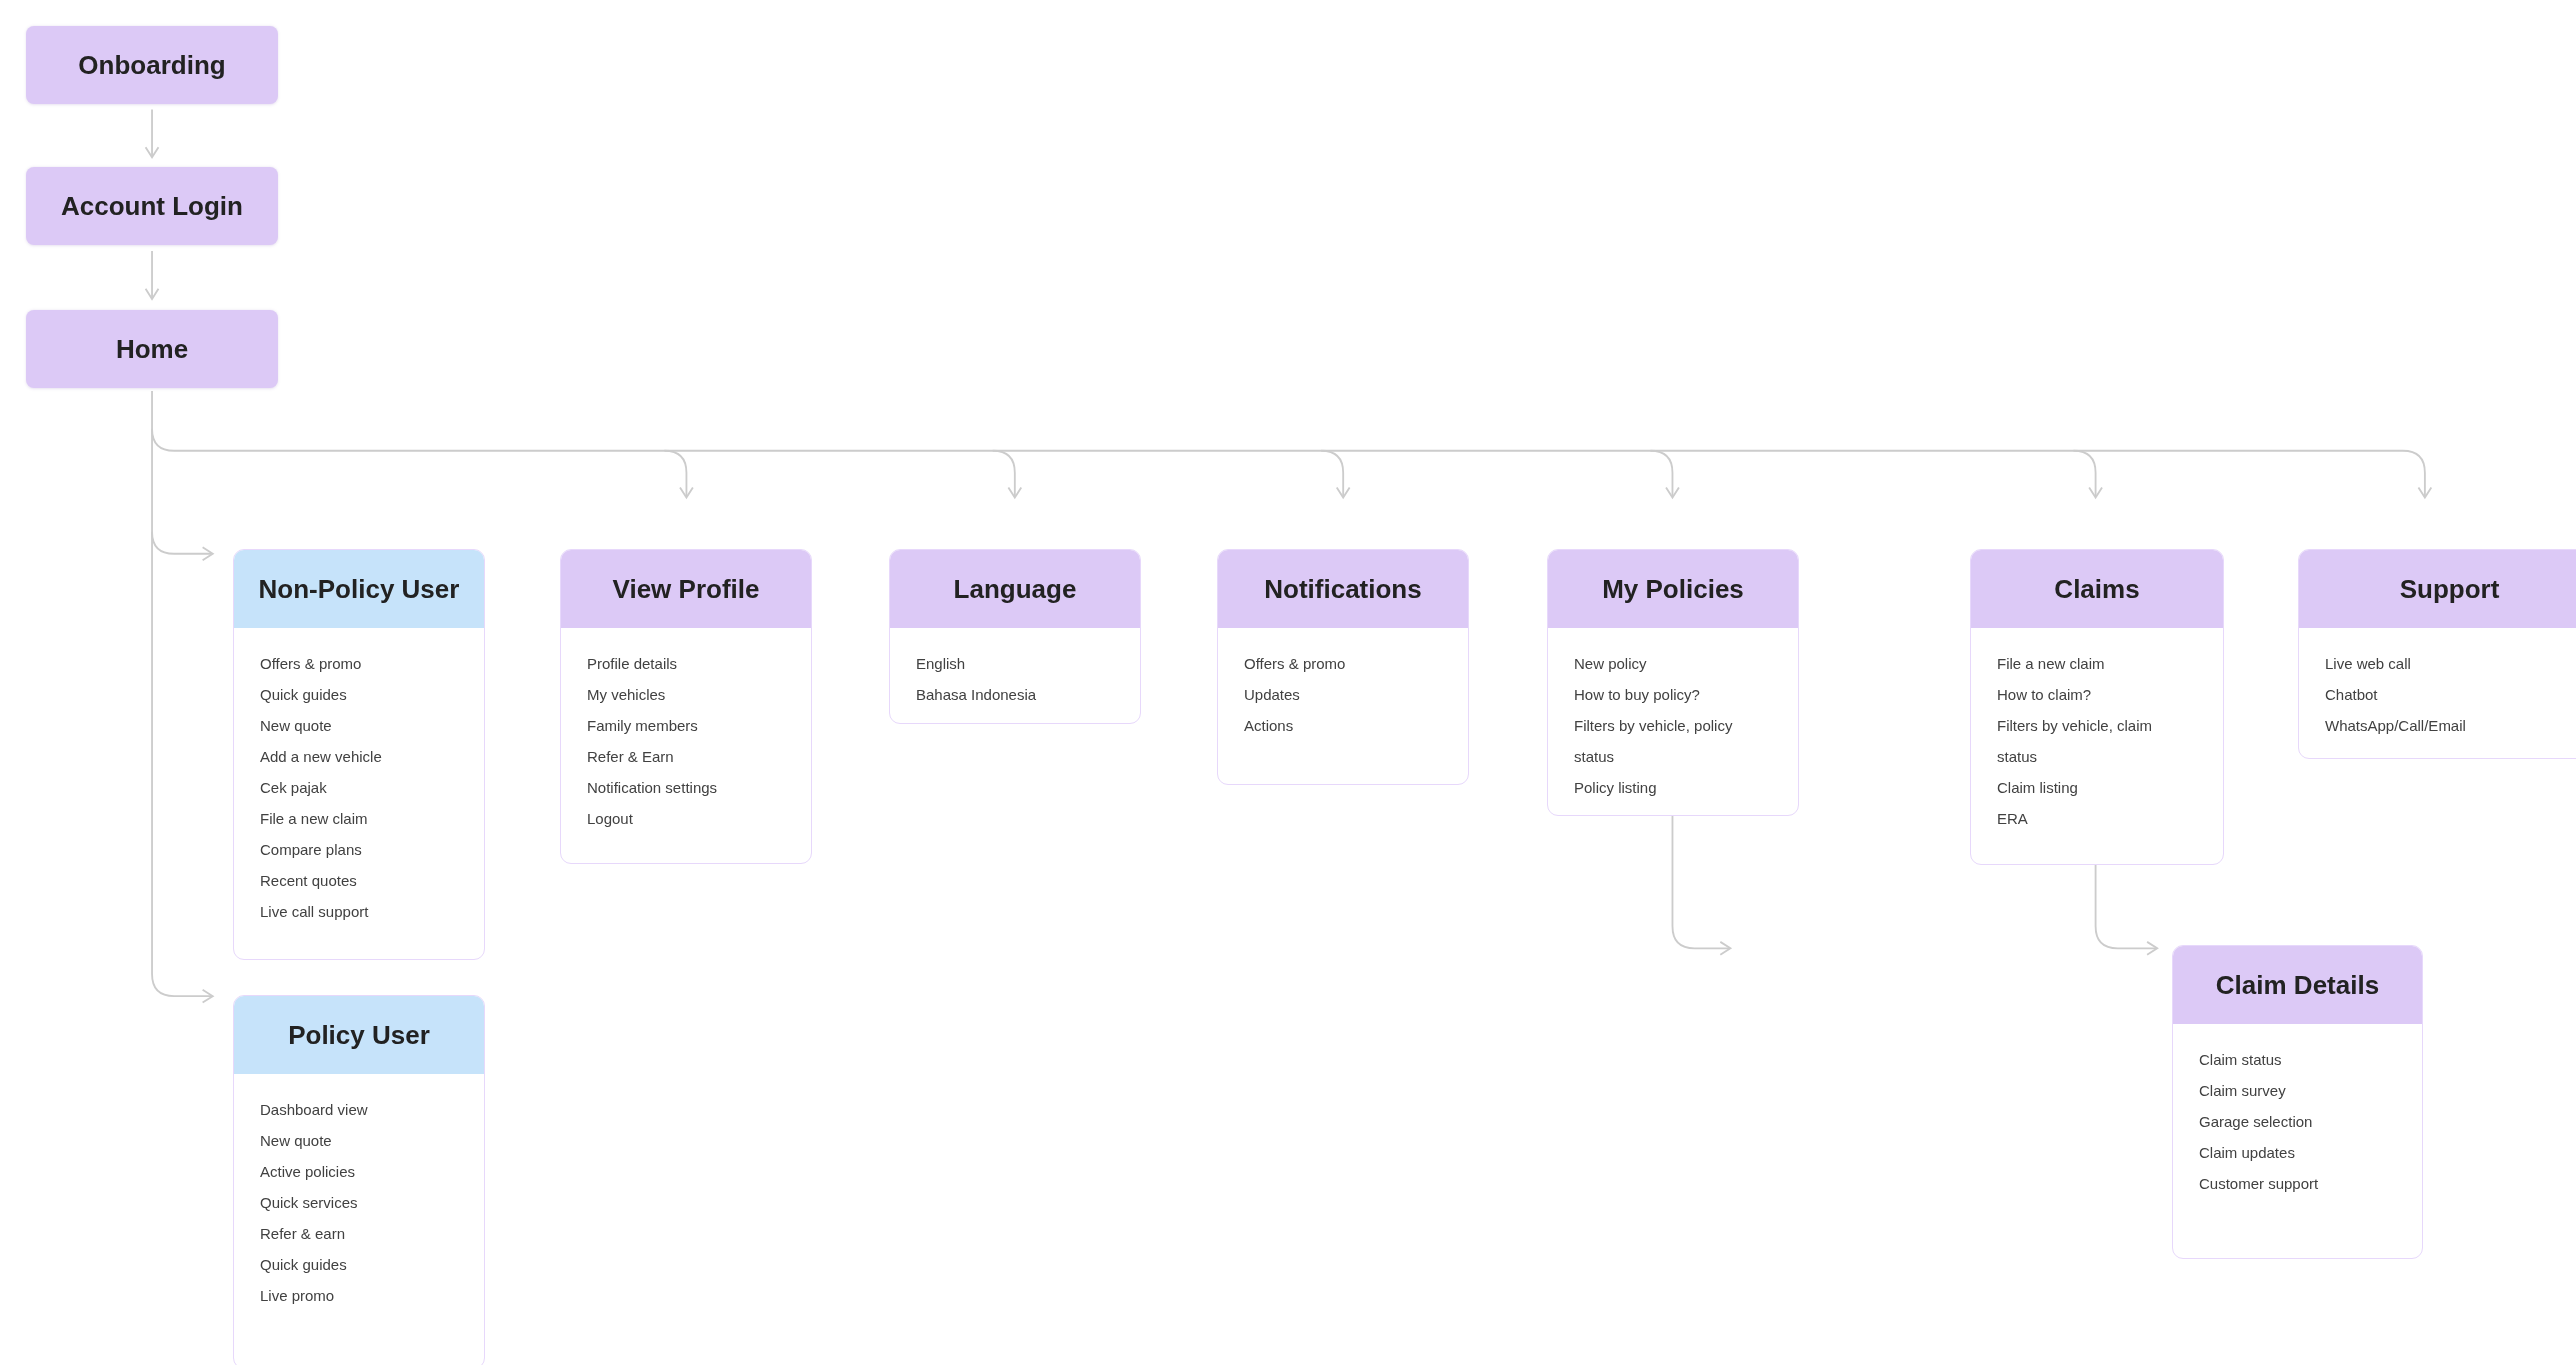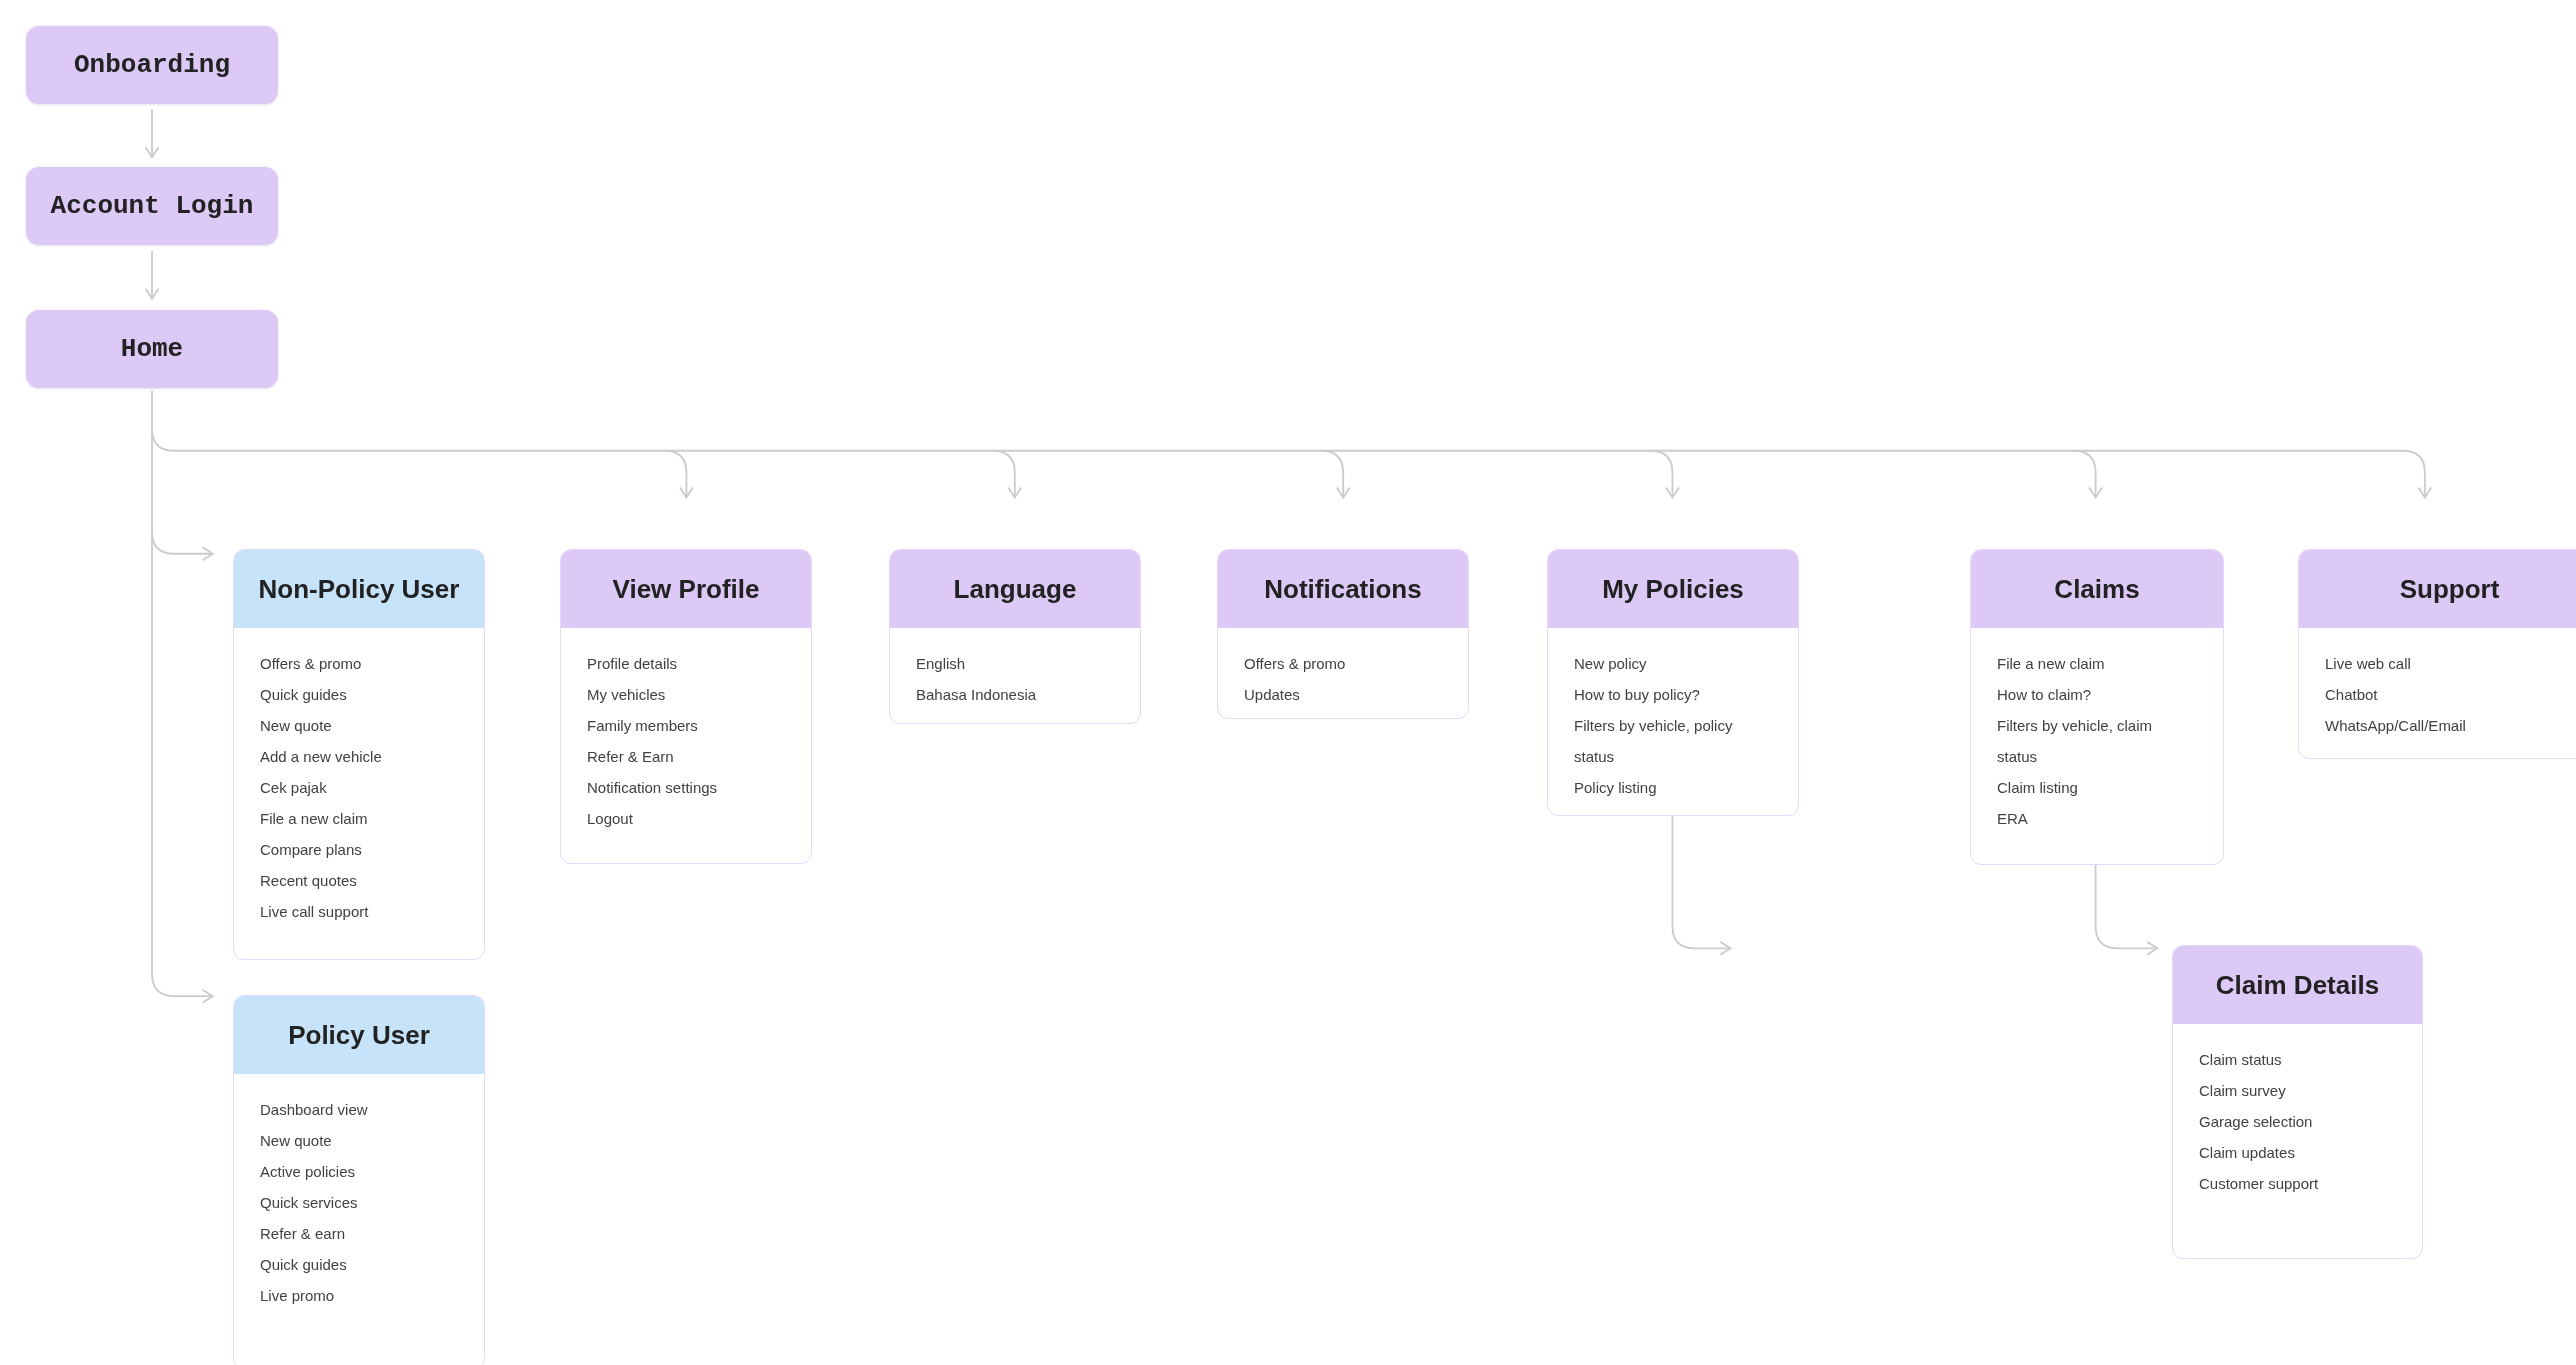--- a/index.html
+++ b/index.html
@@ -28,26 +28,25 @@
   svg.connectors .arrowhead{
     fill:none;
     stroke:var(--line-gray,#cccccc);
     stroke-width:2;
   }
   .flow-box{
     position:absolute;
     width:252px;
     height:78px;
     background:var(--node-purple,#dcc9f6);
-    border-radius:13px;
+    border-radius:8px;
     display:flex;
     align-items:center;
     justify-content:center;
     box-shadow:0 0.9px 2.8px rgba(120,90,170,0.18);
-    font-family:Liberation Mono, monospace;
   }
   .flow-box .flow-label{
     font-size:26px;
     font-weight:600;
     color:var(--title-text,#222222);
   }
   .card{
     position:absolute;
     background:#ffffff;
     border:1.8px solid var(--card-border,#e7d8fb);
@@ -156,21 +155,21 @@
   <div class="card" style="left:889px;top:513px;width:252px;height:175px">
     <div class="card-header purple">
       <span class="card-title">Language</span>
     </div>
     <div class="card-body">
         <div class="card-item">English</div>
         <div class="card-item">Bahasa Indonesia</div>
       </div>
   </div>
 
-  <div class="card" style="left:1217px;top:513px;width:252px;height:170px">
+  <div class="card" style="left:1217px;top:513px;width:252px;height:236px">
     <div class="card-header purple">
       <span class="card-title">Notifications</span>
     </div>
     <div class="card-body">
         <div class="card-item">Offers &amp; promo</div>
         <div class="card-item">Updates</div>
         <div class="card-item">Actions</div>
       </div>
   </div>
 

